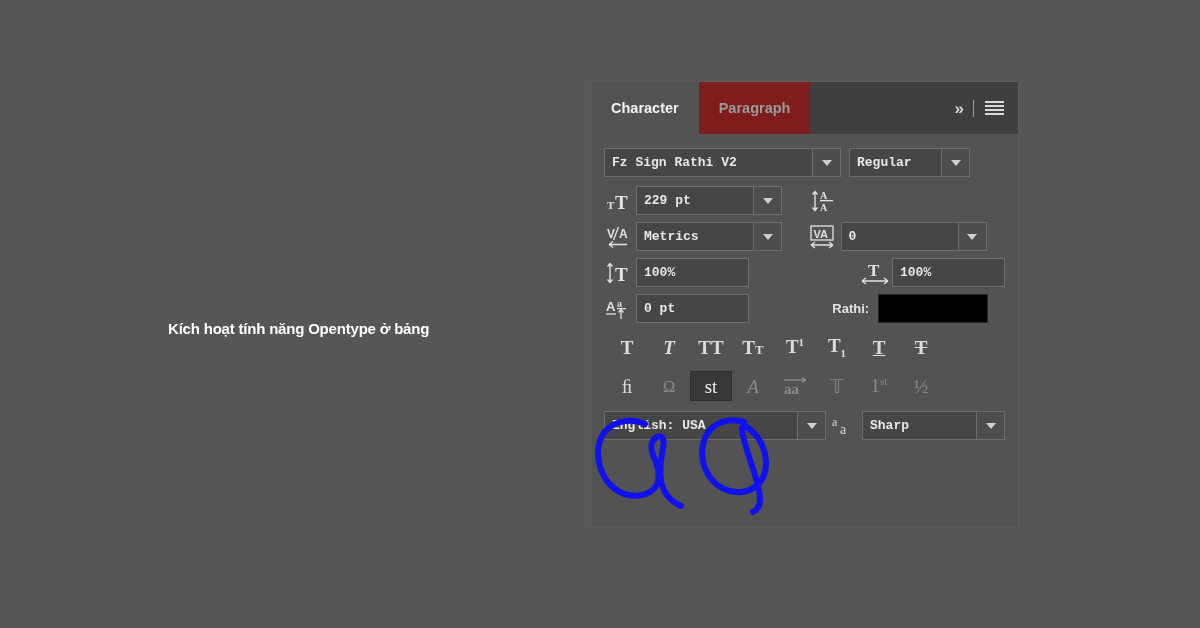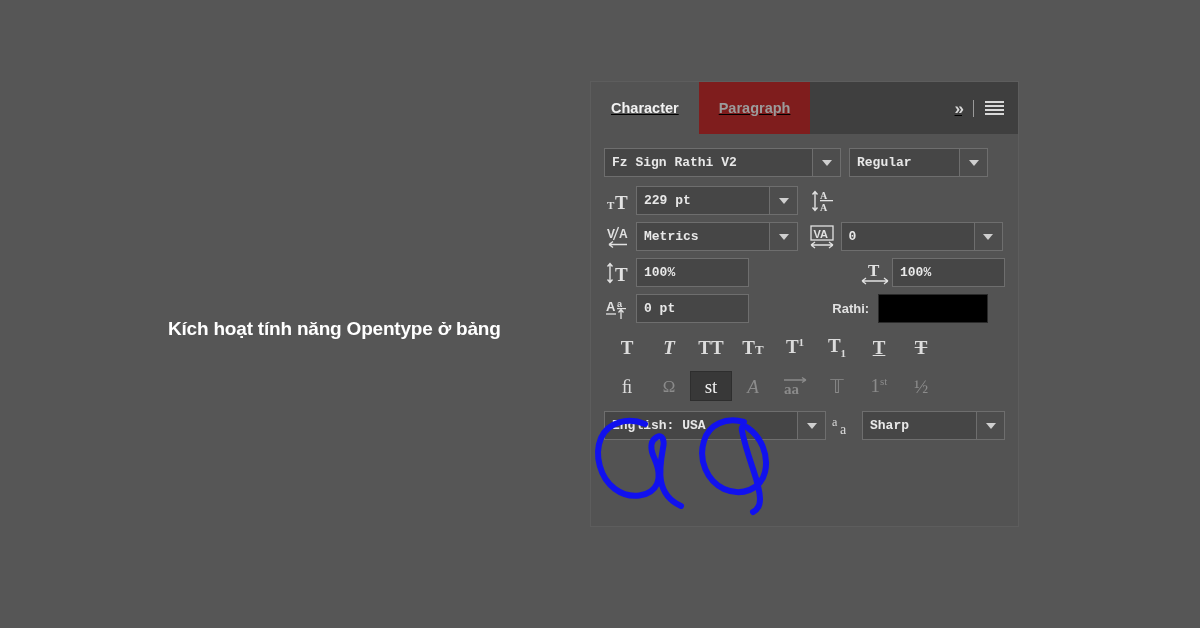--- a/index.html
+++ b/index.html
@@ -17,21 +17,21 @@
 
   
   .overlay {
     position: absolute;
     left: 168px;
     top: 316px;
     width: 400px;
   }
   .overlay-line1 {
     color: #ffffff;
-    font-size: 19px;
+    font-size: 15px;
     font-weight: bold;
     letter-spacing: -0.2px;
     line-height: 26px;
     white-space: nowrap;
   }
   .overlay-line2 {
     color: #ffffff;
     font-size: 33px;
     font-weight: bold;
     letter-spacing: -0.5px;
@@ -49,21 +49,20 @@
     height: 444px;
     background: #535353;
     box-shadow: 0 0 0 1px #5d5d5d;
   }
   .panel-tabs {
     position: relative;
     height: 52px;
     background: #3f3f3f;
     display: flex;
     align-items: flex-end;
-    text-decoration: underline;
   }
   .tab {
     height: 52px;
     line-height: 52px;
     padding: 0 20px;
     font-size: 14.5px;
     font-weight: bold;
     box-sizing: border-box;
   }
   .tab.active {
@@ -173,23 +172,23 @@
     font-family: "Liberation Serif", serif;
     font-size: 17px;
     line-height: 1;
     user-select: none;
   }
   .ico svg { display: block; }
 
   
   .fontrow { margin-bottom: 9px; }
   .font-family-field { width: 237px; }
-  .font-style-field  { width: 139px; margin-left: 8px; }
-
-  .sized-field { width: 162px; gap: 24px; }
+  .font-style-field  { width: 121px; margin-left: 8px; }
+
+  .sized-field { width: 146px; gap: 24px; }
   .plain-field { width: 113px; }
 
   .color-label {
     color: #e2e2e2;
     font-size: 13px;
     font-weight: bold;
     margin-right: 9px;
   }
   .color-swatch {
     width: 110px;

